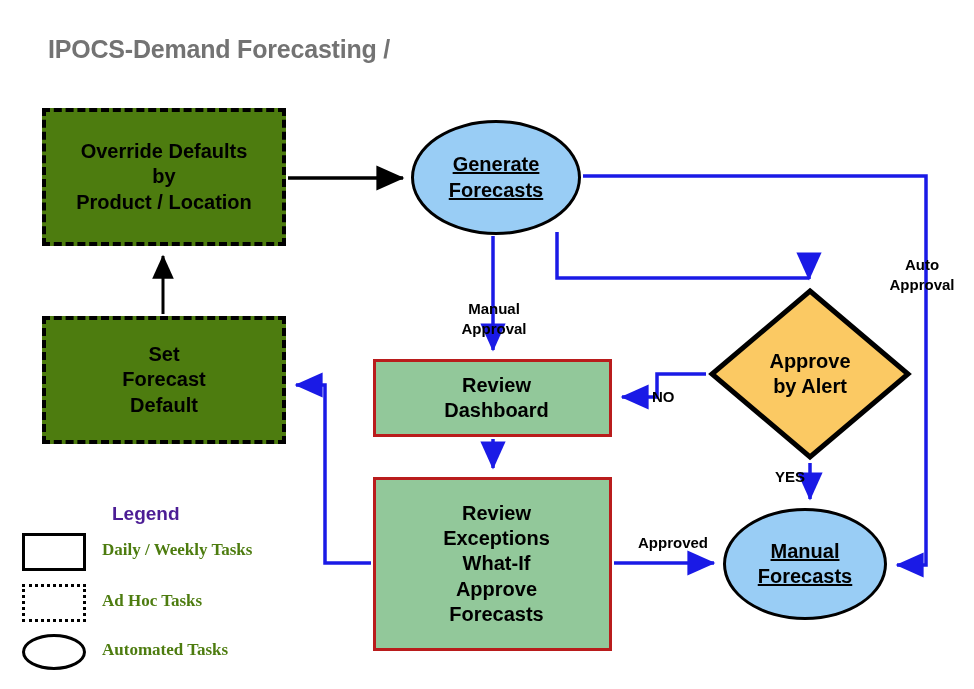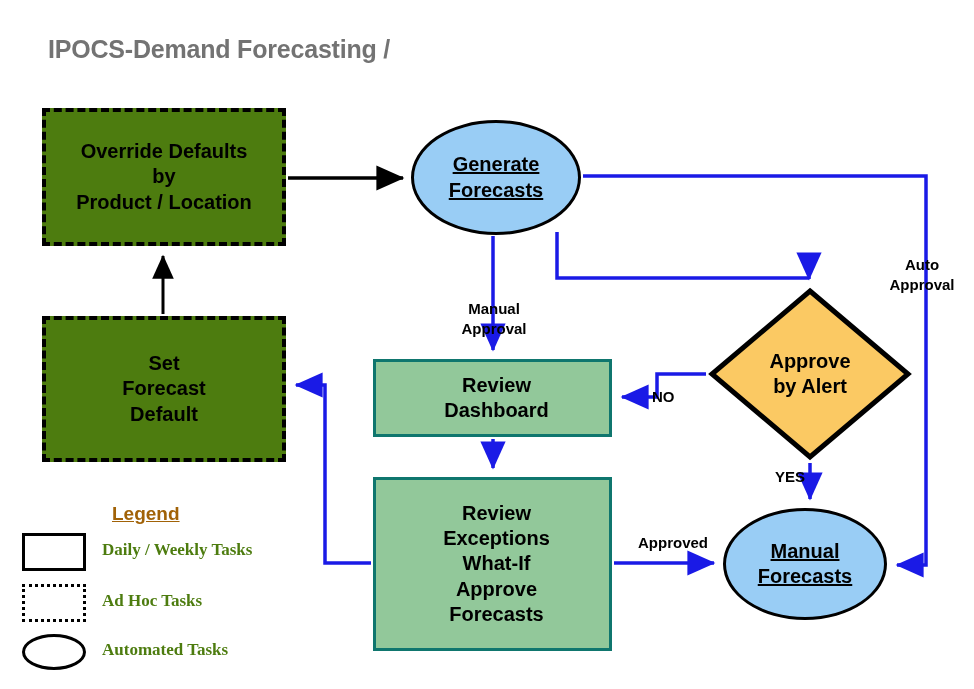--- a/index.html
+++ b/index.html
@@ -56,29 +56,29 @@
     border: 4px dashed #000000;
     box-sizing: border-box;
     display: flex;
     align-items: center;
     justify-content: center;
   }
   #node-override {
     left: 42px; top: 108px; width: 244px; height: 138px;
   }
   #node-setdefault {
-    left: 42px; top: 316px; width: 244px; height: 146px;
+    left: 42px; top: 316px; width: 244px; height: 128px;
   }
   .adhoc-box .node-label { font-size: 20px; }
 
   
   .process-box {
     position: absolute;
     background: #92c89a;
-    border: 3px solid #0f766e;
+    border: 3px solid #b91c1c;
     box-sizing: border-box;
     display: flex;
     align-items: center;
     justify-content: center;
     padding-left: 8px;
   }
   #node-dashboard {
     left: 373px; top: 359px; width: 239px; height: 78px;
   }
   #node-exceptions {
@@ -142,22 +142,21 @@
   
   #legend {
     position: absolute;
     left: 22px; top: 503px; width: 300px; height: 170px;
   }
   #legend-title {
     position: absolute;
     left: 90px; top: 0px;
     font-size: 19px;
     font-weight: bold;
-    color: #a16207;
-    text-decoration: underline;
+    color: #4c1d95;
   }
   .legend-row { position: absolute; height: 40px; }
   #legend-row-daily { left: 0; top: 30px; }
   #legend-row-adhoc { left: 0; top: 81px; }
   #legend-row-auto  { left: 0; top: 131px; }
 
   .legend-swatch { position: absolute; left: 0; top: 0; box-sizing: border-box; }
   .swatch-solid-rect {
     width: 64px; height: 38px;
     background: #ffffff;

